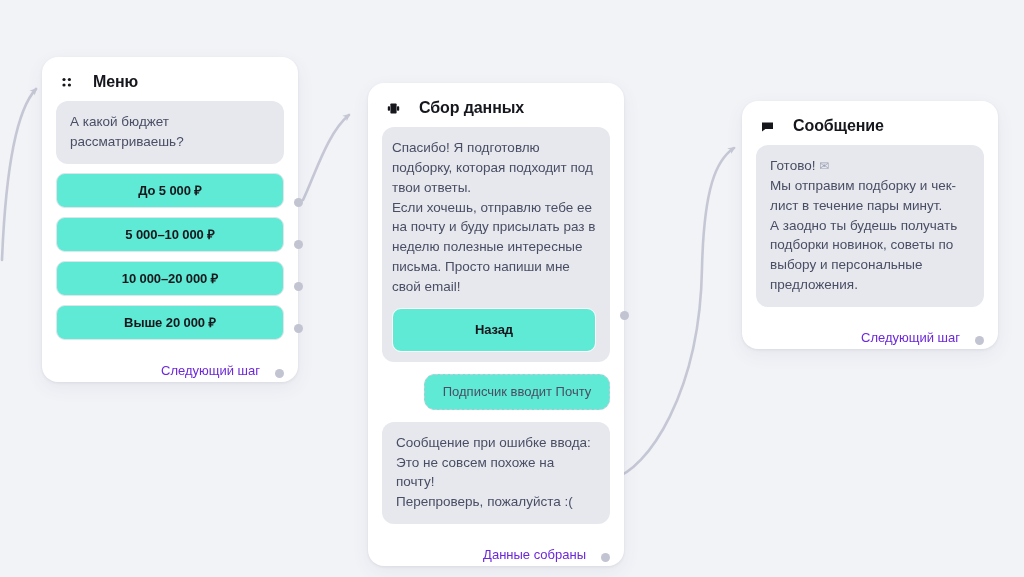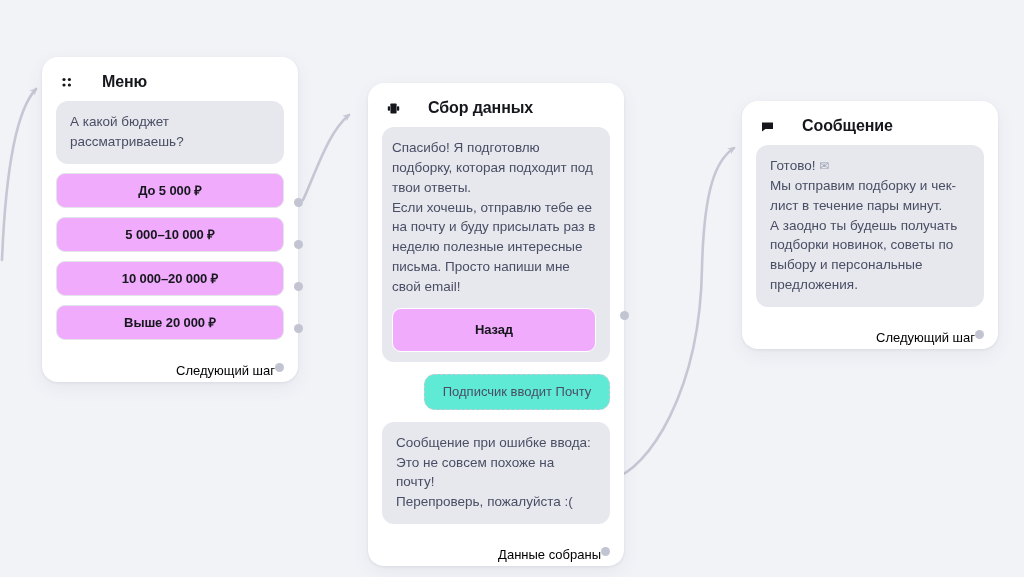--- a/index.html
+++ b/index.html
@@ -38,21 +38,21 @@
     background: #ffffff;
     border-radius: 16px;
     box-shadow: 0 1px 3px rgba(80, 84, 110, 0.10),
                 0 6px 18px rgba(80, 84, 110, 0.07);
     z-index: 2;
   }
 
   .card-header {
     display: flex;
     align-items: center;
-    gap: 27px;
+    gap: 18px;
     padding: 16px 18px 10px 18px;
   }
   .card-title {
     font-size: 16px;
     font-weight: bold;
     color: #16171d;
     letter-spacing: -0.1px;
   }
 
   .hdr-icon {
@@ -82,21 +82,21 @@
   }
   .bubble.with-inner { padding-bottom: 10px; padding-left: 10px; }
 
   .bubble-text { white-space: pre-line; }
   .env-glyph { color: #9ea3b5; font-size: 12px; }
 
   
   .opt {
     position: relative;
     margin-top: 9px;
-    background: #f0abfc;
+    background: #5eead4;
     border: 1px solid #e2e4ea;
     border-radius: 9px;
     height: 35px;
     display: flex;
     align-items: center;
     justify-content: center;
     font-size: 13px;
     font-weight: bold;
     color: #16171d;
     letter-spacing: -0.1px;
@@ -127,26 +127,26 @@
     align-items: center;
     justify-content: center;
     font-size: 13px;
     color: #4a4e64;
     background: #5eead4;
   }
 
   
   .foot {
     display: flex;
-    align-items: flex-start;
+    align-items: flex-end;
     justify-content: flex-end;
-    gap: 0;
+    gap: 15px;
     padding: 11px 14px 4px 14px;
     font-size: 13px;
-    color: #000000;
+    color: #6d28d9;
   }
   .foot-dot {
     width: 9px;
     height: 9px;
     border-radius: 50%;
     background: #c2c4d2;
     flex: 0 0 auto;
   }
 
   

